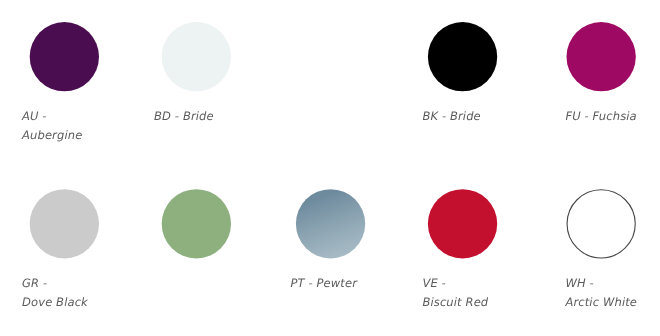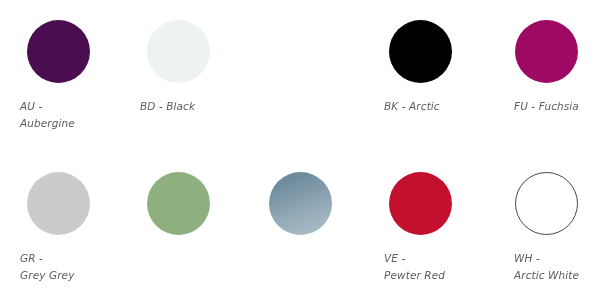--- a/index.html
+++ b/index.html
@@ -86,68 +86,69 @@
         <div class="swatch-disc" style="background: rgb(74, 13, 80);"></div>
       </div>
       <div class="swatch-label">AU -
 Aubergine</div>
     </div>
 
     <div class="swatch-cell col-1">
       <div class="swatch-disc-wrap">
         <div class="swatch-disc" style="background: rgb(237, 242, 242);"></div>
       </div>
-      <div class="swatch-label">BD - Black</div>
+      <div class="swatch-label">BD - Bride</div>
     </div>
 
 
     <div class="swatch-cell col-3">
       <div class="swatch-disc-wrap">
         <div class="swatch-disc" style="background: rgb(0, 0, 0);"></div>
       </div>
-      <div class="swatch-label">BK - Arctic</div>
+      <div class="swatch-label">BK - Bride</div>
     </div>
 
     <div class="swatch-cell col-4">
       <div class="swatch-disc-wrap">
         <div class="swatch-disc" style="background: rgb(158, 10, 99);"></div>
       </div>
       <div class="swatch-label">FU - Fuchsia</div>
     </div>
 
   </div>
 
   <div class="swatch-row row-1">
 
     <div class="swatch-cell col-0">
       <div class="swatch-disc-wrap">
         <div class="swatch-disc" style="background: rgb(203, 203, 203);"></div>
       </div>
       <div class="swatch-label">GR -
-Grey Grey</div>
+Dove Black</div>
     </div>
 
     <div class="swatch-cell col-1">
       <div class="swatch-disc-wrap">
         <div class="swatch-disc" style="background: rgb(141, 176, 126);"></div>
       </div>
     </div>
 
     <div class="swatch-cell col-2">
       <div class="swatch-disc-wrap">
         <div class="swatch-disc" style="background: linear-gradient(160deg, rgb(110, 139, 158) 0%, rgb(110, 139, 158) 18%, rgb(140, 164, 178) 52%, rgb(175, 194, 204) 100%);"></div>
       </div>
+      <div class="swatch-label">PT - Pewter</div>
     </div>
 
     <div class="swatch-cell col-3">
       <div class="swatch-disc-wrap">
         <div class="swatch-disc" style="background: rgb(195, 16, 47);"></div>
       </div>
       <div class="swatch-label">VE -
-Pewter Red</div>
+Biscuit Red</div>
     </div>
 
     <div class="swatch-cell col-4">
       <div class="swatch-disc-wrap">
         <div class="swatch-disc" style="background: rgb(255, 255, 255); box-sizing: border-box; border: 1px solid rgb(71, 71, 71);"></div>
       </div>
       <div class="swatch-label">WH -
 Arctic White</div>
     </div>
 

